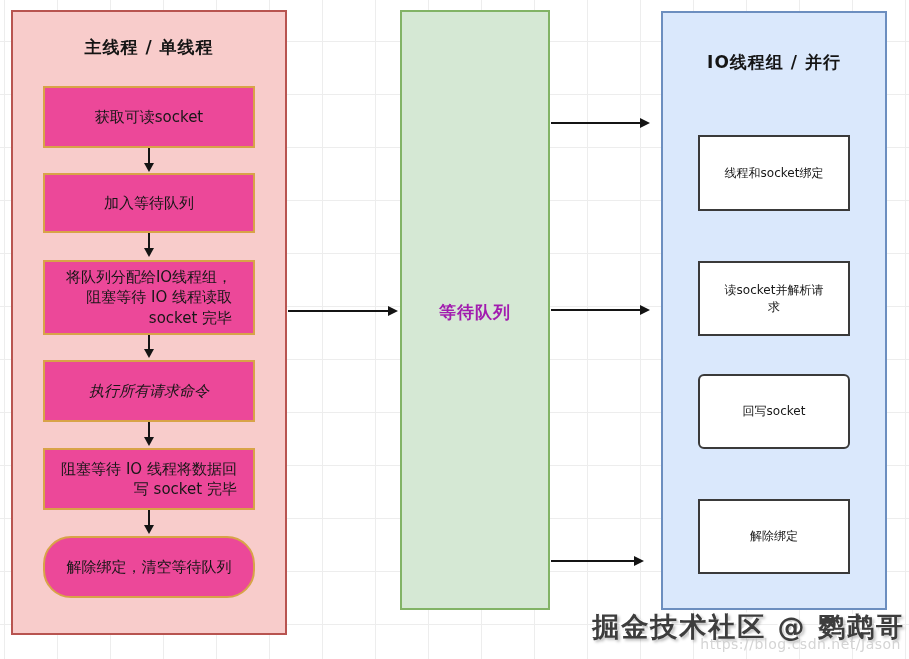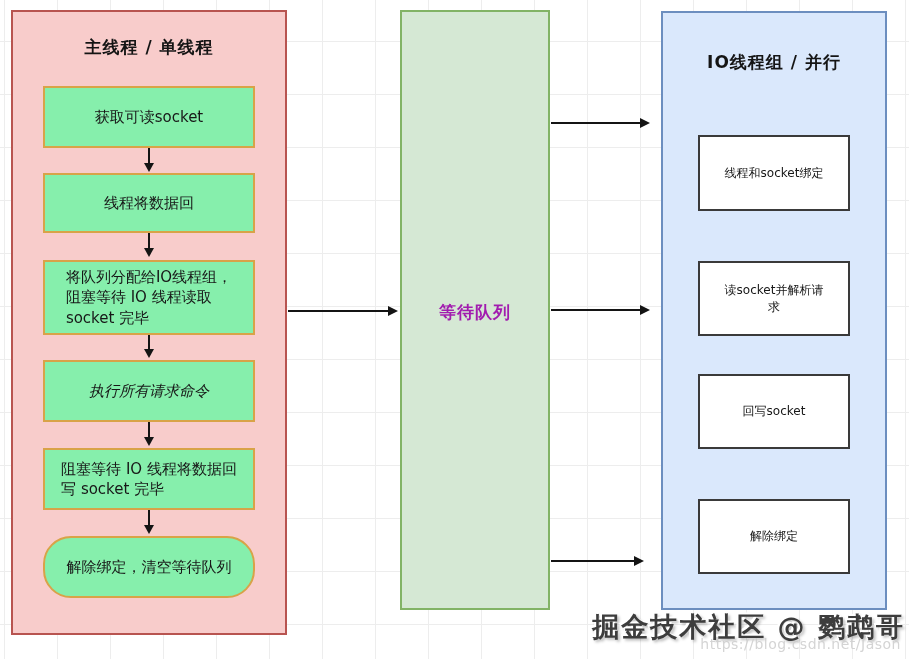--- a/index.html
+++ b/index.html
@@ -37,43 +37,43 @@
   }
   .panel-io {
     left:661px; top:11px; width:226px; height:599px;
     background:#dae8fc; border:2px solid #6c8ebf;
   }
 
   
   .step {
     position:absolute; left:30px; width:212px;
     display:flex; align-items:center; justify-content:center;
-    text-align:left; font-size:15px; line-height:1.35;
+    text-align:right; font-size:15px; line-height:1.35;
     white-space:pre-line; color:#171717;
-    background:#86efac; border:2px solid #d8a348;
+    background:#ec4899; border:2px solid #d8a348;
     padding:2px 6px;
   }
   .m1 { top:74px;  height:62px; }
   .m2 { top:161px; height:60px; }
   .m3 { top:248px; height:75px; }
   .m4 { top:348px; height:62px;font-style:italic; }
   .m5 { top:436px; height:62px; }
   .m6 { top:524px; height:62px;border-radius:28px; }
 
   .iobox {
     position:absolute; left:35px; width:152px;
     display:flex; align-items:center; justify-content:center;
     text-align:center; font-size:12px; line-height:1.4;
     white-space:pre-line; color:#171717;
     background:#ffffff; border:2px solid #3a3a3a;
     padding:2px 6px;
   }
   .io1 { top:122px; height:76px; }
   .io2 { top:248px; height:75px; }
-  .io3 { top:361px; height:75px; }
+  .io3 { top:361px; height:75px;border-radius:6px; }
   .io4 { top:486px; height:75px; }
 
   .queue-label {
     position:absolute; left:0; top:289px; width:100%;
     text-align:center; font-weight:bold; font-size:17px; color:#a21caf;
     letter-spacing:1px;
   }
 
   
   .varrow { position:absolute; width:2px; background:#141414; }
@@ -116,21 +116,21 @@
   }
 </style>
 </head>
 <body>
 
 <div class="canvas">
 
   <div class="panel panel-main">
     <div class="panel-title" style="top:24px;">主线程 / 单线程</div>
     <div class="step m1">获取可读socket</div>
-    <div class="step m2">线程将数据回</div>
+    <div class="step m2">加入等待队列</div>
     <div class="step m3">将队列分配给IO线程组，
 阻塞等待 IO 线程读取
 socket 完毕</div>
     <div class="step m4">执行所有请求命令</div>
     <div class="step m5">阻塞等待 IO 线程将数据回
 写 socket 完毕</div>
     <div class="step m6">解除绑定，清空等待队列</div>
   </div>
 
   <div class="panel panel-queue">

